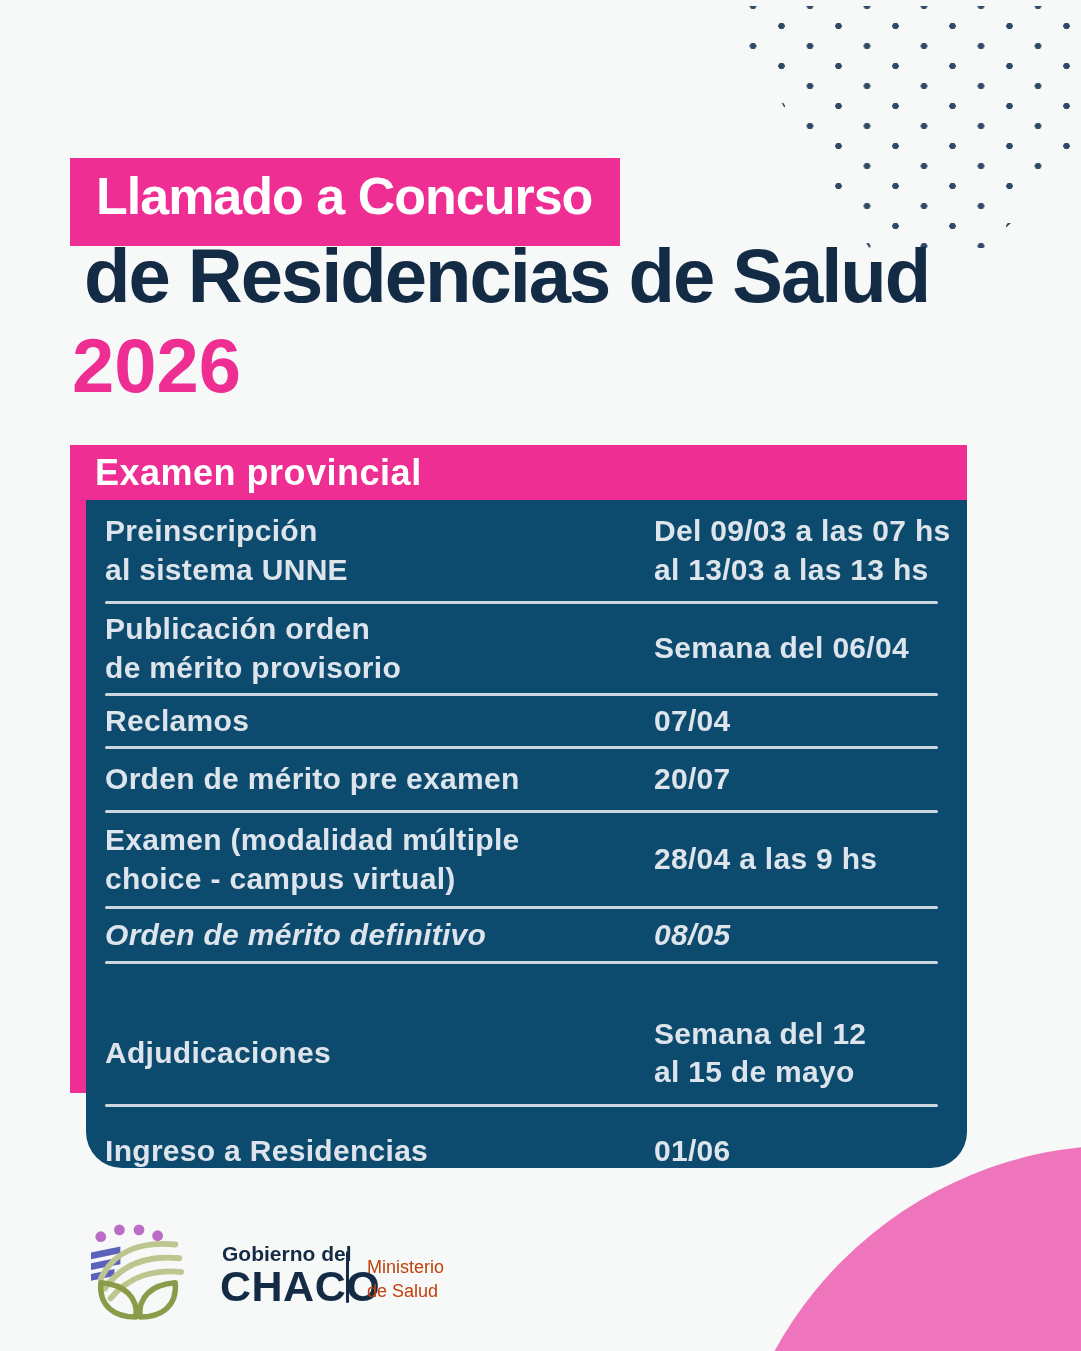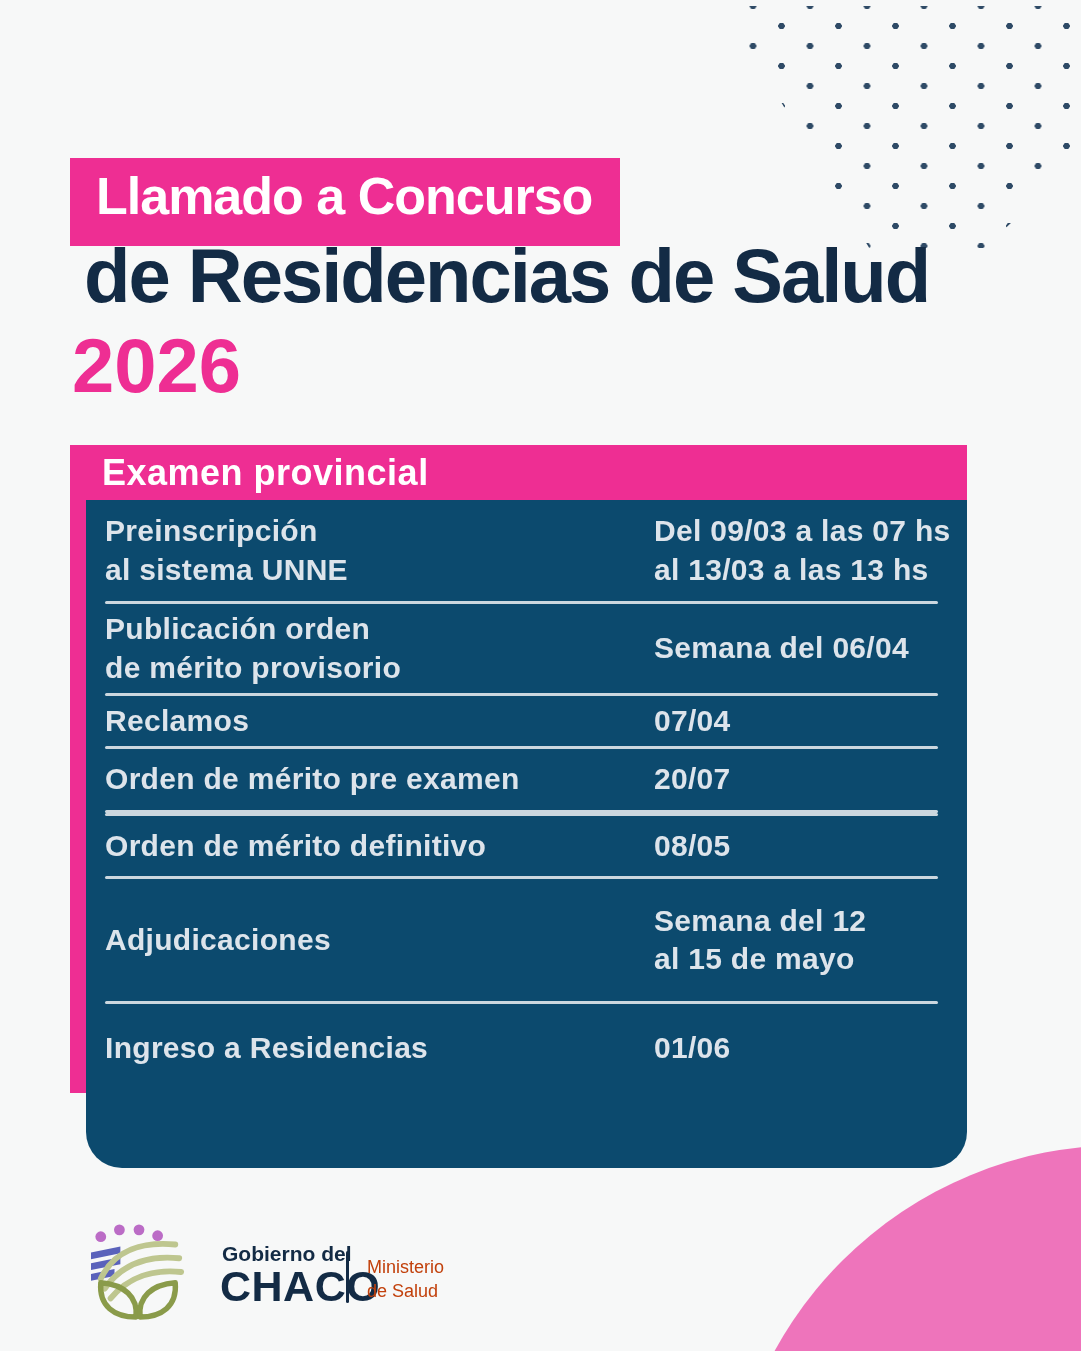--- a/index.html
+++ b/index.html
@@ -45,41 +45,41 @@
   }
 
   
   .pink-backing{
     position:absolute;left:70px;top:445px;width:897px;height:648px;
     background:#ee2e93;
   }
   .banner-label{
     position:absolute;left:70px;top:445px;width:897px;height:55px;
     color:#ffffff;font-weight:bold;font-size:36px;line-height:55px;
-    padding-left:32px;box-sizing:border-box;letter-spacing:0.5px;
+    padding-left:25px;box-sizing:border-box;letter-spacing:0.5px;
   }
   .schedule-card{
     position:absolute;left:86px;top:500px;width:881px;height:668px;
     background:#0c4a6e;
     border-radius:0 0 36px 36px;
     box-sizing:border-box;
   }
   .row{
     display:grid;grid-template-columns:549px auto;align-items:center;
     padding-left:19px;box-sizing:border-box;
   }
   .row .cell{
     color:#dde4eb;font-weight:bold;font-size:30px;line-height:1.28;
     letter-spacing:0.3px;
   }
   .divider{
     height:3px;background:#ccd7df;margin:0 29px 0 19px;border-radius:2px;
   }
   .r1{height:101px;} .r2{height:89px;} .r3{height:50px;} .r4{height:61px;}
-  .r5{height:93px;} .r6{height:60px;} .r7{height:122px;} .r8{height:88px;}
+  .r5{height:93px;} .r6{height:52px;font-style:italic;} .r7{height:102px;margin-top:38px;} .r8{height:88px;}
 
   
   .emblem{position:absolute;left:84px;top:1222px;}
   .gov-prefix{
     position:absolute;left:222px;top:1242px;
     color:#132b45;font-weight:bold;font-size:21px;letter-spacing:0px;
   }
   .gov-name{
     position:absolute;left:220px;top:1262px;
     color:#132b45;font-weight:bold;font-size:43px;letter-spacing:0.5px;
@@ -130,20 +130,25 @@
   <div class="row r3">
     <div class="cell pre">Reclamos</div>
     <div class="cell pre">07/04</div>
   </div>
   <div class="divider"></div>
   <div class="row r4">
     <div class="cell pre">Orden de mérito pre examen</div>
     <div class="cell pre">20/07</div>
   </div>
   <div class="divider"></div>
+  <div class="row r5">
+    <div class="cell pre">Examen (modalidad múltiple
+choice - campus virtual)</div>
+    <div class="cell pre">28/04 a las 9 hs</div>
+  </div>
   <div class="divider"></div>
   <div class="row r6">
     <div class="cell pre">Orden de mérito definitivo</div>
     <div class="cell pre">08/05</div>
   </div>
   <div class="divider"></div>
   <div class="row r7">
     <div class="cell pre">Adjudicaciones</div>
     <div class="cell pre">Semana del 12
 al 15 de mayo</div>

